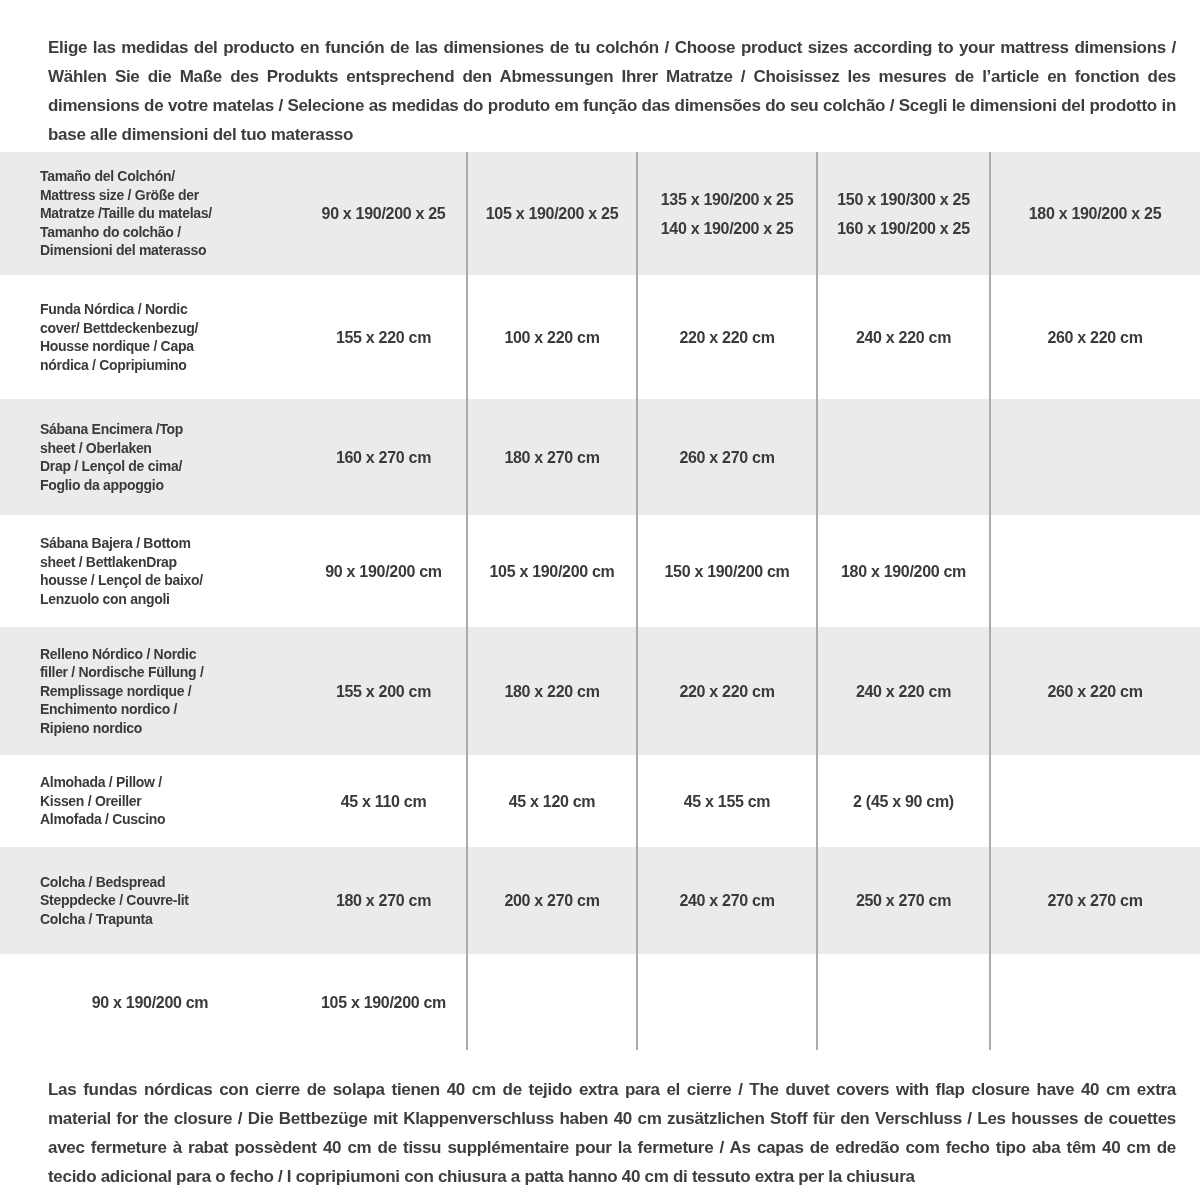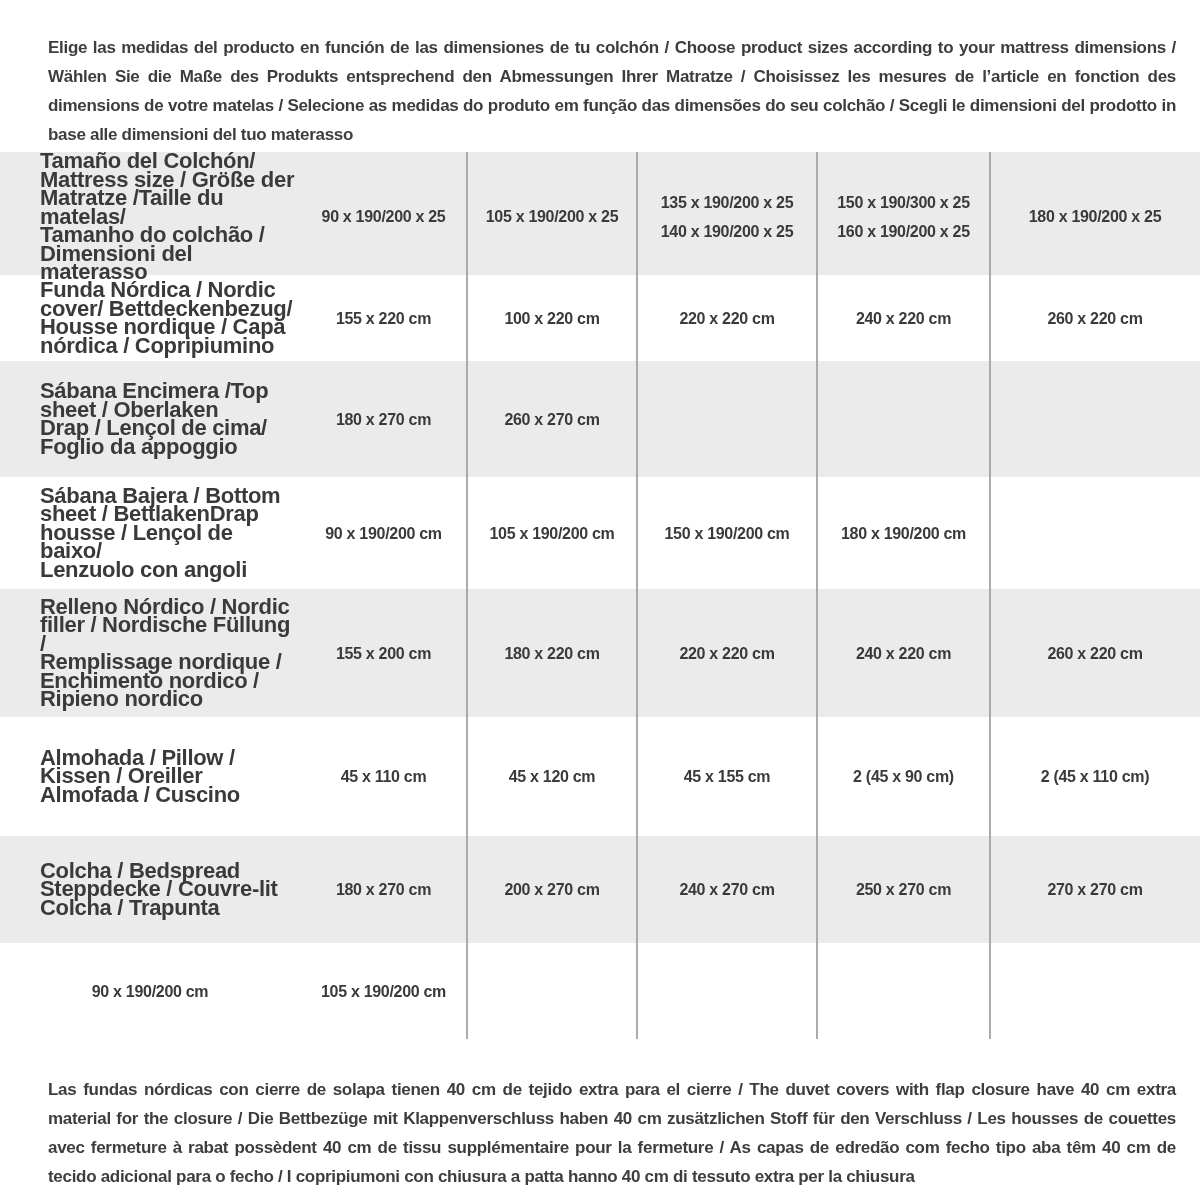--- a/index.html
+++ b/index.html
@@ -27,21 +27,21 @@
   .row.alt{background:#ebebeb;}
   .cell{
     display:flex;align-items:center;justify-content:center;
     font-size:16px;letter-spacing:-0.3px;line-height:29px;
     text-align:center;color:#3a3a3a;
   }
   .cell span{white-space:pre-line;}
   .cell.label{
     justify-content:flex-start;text-align:left;
     padding-left:40px;box-sizing:border-box;
-    font-size:22px;line-height:18.5px;
+    font-size:14px;line-height:18.5px;
   }
   .vline{
     position:absolute;top:0;bottom:0;width:2px;background:#ababab;
   }
 </style>
 </head>
 <body>
 
 <div id="intro" class="para">Elige las medidas del producto en función de las dimensiones de tu colchón / Choose product sizes according to your mattress dimensions / Wählen Sie die Maße des Produkts entsprechend den Abmessungen Ihrer Matratze / Choisissez les mesures de l’article en fonction des dimensions de votre matelas / Selecione as medidas do produto em função das dimensões do seu colchão / Scegli le dimensioni del prodotto in base alle dimensioni del tuo materasso</div>
 
@@ -67,21 +67,21 @@
       </div>
     <div class="cell">
         <span>150 x 190/300 x 25
 160 x 190/200 x 25</span>
       </div>
     <div class="cell">
         <span>180 x 190/200 x 25</span>
       </div>
   </div>
 
-  <div class="row" style="height:86px">
+  <div class="row" style="height:124px">
     <div class="cell label">
         <span>Funda Nórdica / Nordic
 cover/ Bettdeckenbezug/
 Housse nordique / Capa
 nórdica / Copripiumino</span>
       </div>
     <div class="cell">
         <span>155 x 220 cm</span>
       </div>
     <div class="cell">
@@ -97,20 +97,23 @@
         <span>260 x 220 cm</span>
       </div>
   </div>
 
   <div class="row alt" style="height:116px">
     <div class="cell label">
         <span>Sábana Encimera /Top
 sheet / Oberlaken
 Drap / Lençol de cima/
 Foglio da appoggio</span>
+      </div>
+    <div class="cell">
+        <span>160 x 270 cm</span>
       </div>
     <div class="cell">
         <span>180 x 270 cm</span>
       </div>
     <div class="cell">
         <span>260 x 270 cm</span>
       </div>
   </div>
 
   <div class="row" style="height:112px">
@@ -152,40 +155,37 @@
         <span>220 x 220 cm</span>
       </div>
     <div class="cell">
         <span>240 x 220 cm</span>
       </div>
     <div class="cell">
         <span>260 x 220 cm</span>
       </div>
   </div>
 
-  <div class="row" style="height:119px">
+  <div class="row" style="height:92px">
     <div class="cell label">
         <span>Almohada / Pillow /
 Kissen / Oreiller
 Almofada / Cuscino</span>
       </div>
     <div class="cell">
         <span>45 x 110 cm</span>
       </div>
     <div class="cell">
         <span>45 x 120 cm</span>
       </div>
     <div class="cell">
         <span>45 x 155 cm</span>
       </div>
     <div class="cell">
         <span>2 (45 x 90 cm)</span>
-      </div>
-    <div class="cell">
-        <span>2 (45 x 110 cm)</span>
       </div>
   </div>
 
   <div class="row alt" style="height:107px">
     <div class="cell label">
         <span>Colcha / Bedspread
 Steppdecke / Couvre-lit
 Colcha / Trapunta</span>
       </div>
     <div class="cell">

